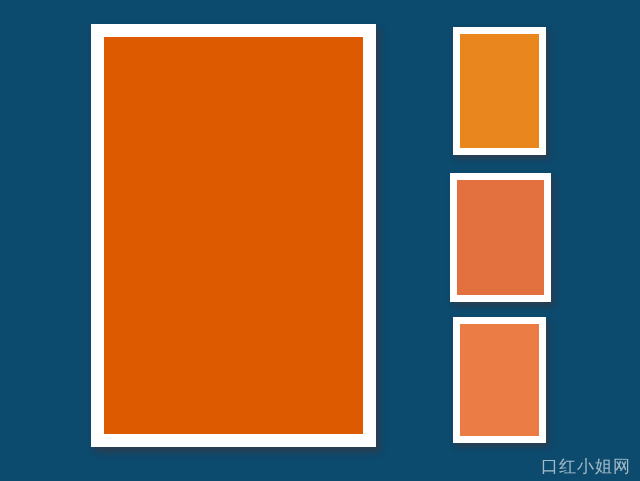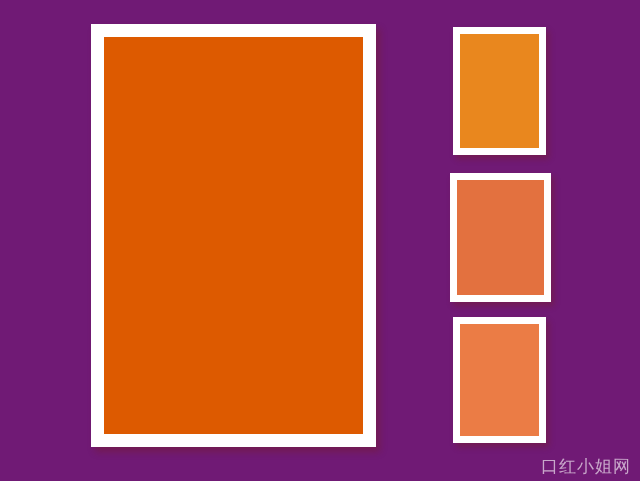--- a/index.html
+++ b/index.html
@@ -66,21 +66,21 @@
     letter-spacing: 1px;
     color: rgba(255, 255, 255, 0.62);
     font-family: "DejaVu Sans", sans-serif;
     white-space: nowrap;
     user-select: none;
   }
 </style>
 </head>
 <body>
 
-<div id="canvas" style="background: #701a75;">
+<div id="canvas" style="background: #0c4a6e;">
 
   <div class="main-frame" style="background: rgb(255, 255, 255);">
     <div class="swatch-fill" style="background: rgb(221, 90, 0);"></div>
   </div>
 
   <div class="chip" id="chip-1" style="background: rgb(255, 255, 255);">
     <div class="swatch-fill" style="background: rgb(233, 135, 30);"></div>
   </div>
 
   <div class="chip" id="chip-2" style="background: rgb(255, 255, 255);">

